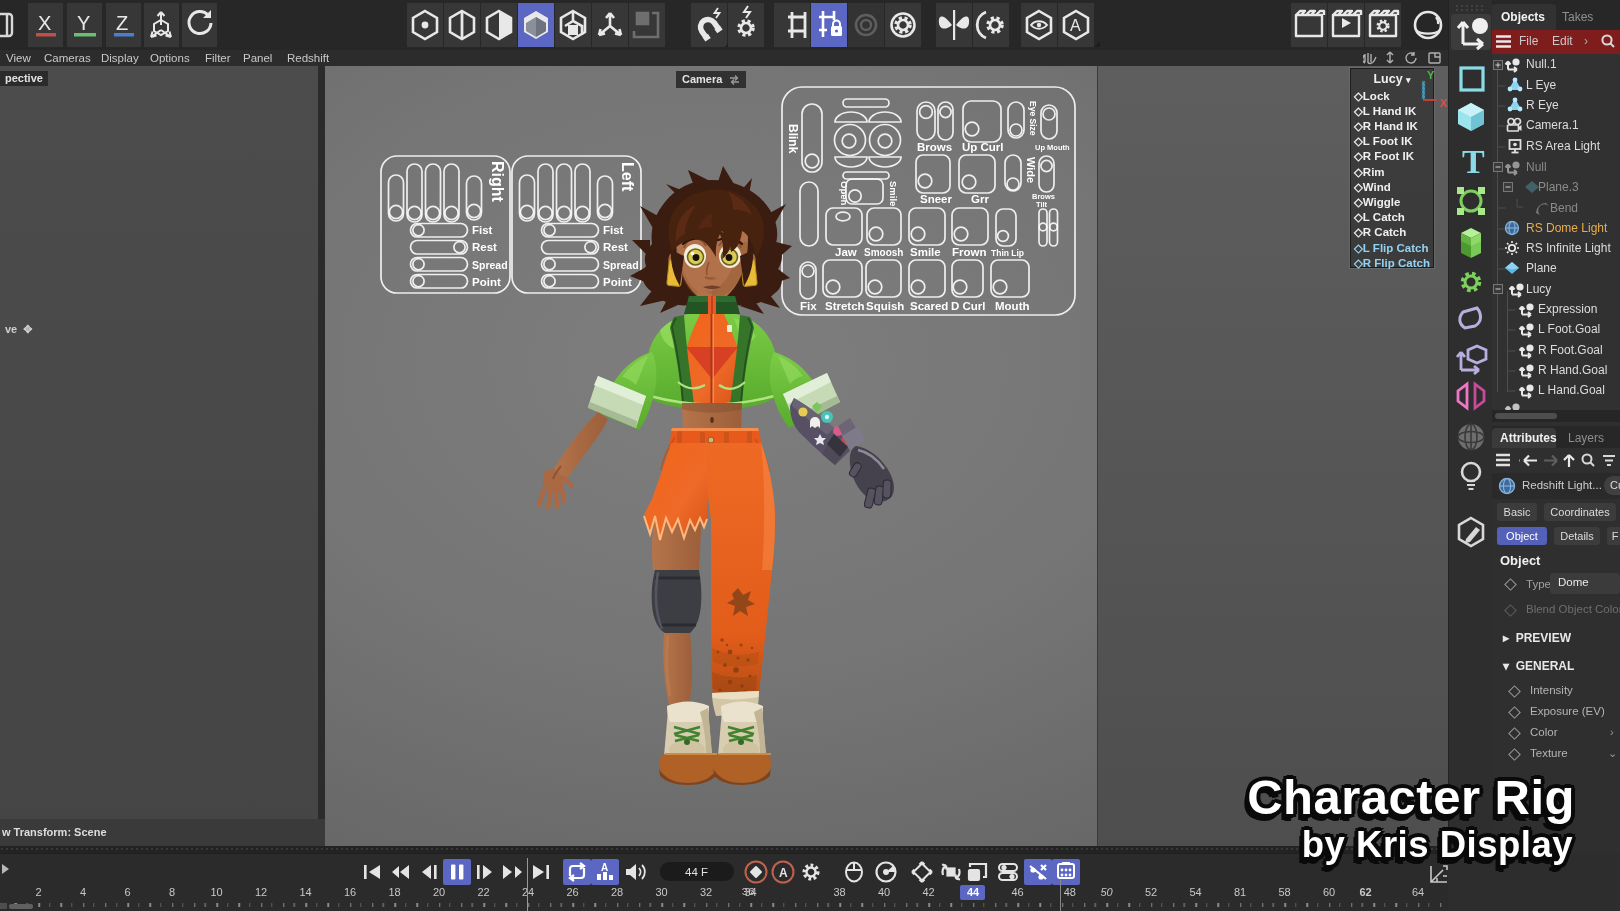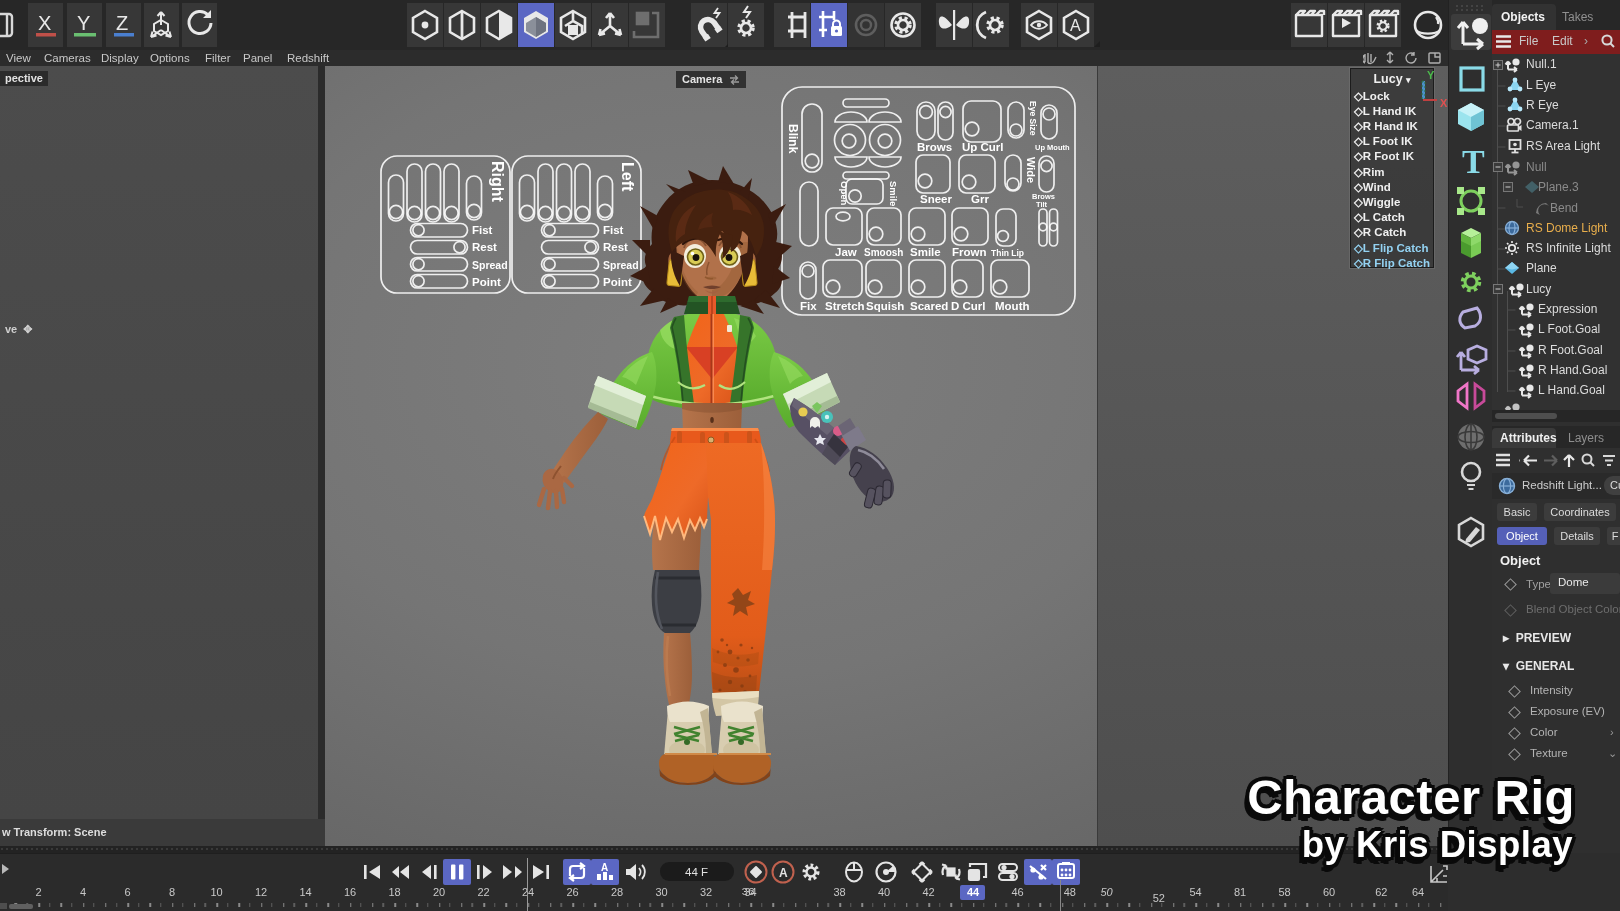--- a/index.html
+++ b/index.html
@@ -1054,26 +1054,26 @@
     <div class="abs" style="left:692.0px;top:1px;width:28px;text-align:center;color:#c8c8c8;font-weight:normal;">32</div>
     <div class="abs" style="left:736.5px;top:1px;width:28px;text-align:center;color:#c8c8c8;font-weight:normal;">34</div>
     <div class="abs" style="left:734px;top:1px;width:28px;text-align:center;color:#c8c8c8;font-weight:normal;font-family:Liberation Mono, monospace;">36</div>
     <div class="abs" style="left:825.5px;top:1px;width:28px;text-align:center;color:#c8c8c8;font-weight:normal;">38</div>
     <div class="abs" style="left:870.0px;top:1px;width:28px;text-align:center;color:#c8c8c8;font-weight:normal;">40</div>
     <div class="abs" style="left:914.5px;top:1px;width:28px;text-align:center;color:#c8c8c8;font-weight:normal;">42</div>
     <div class="abs" style="left:959.0px;top:1px;width:28px;text-align:center;color:#ffffff;font-weight:bold;">44</div>
     <div class="abs" style="left:1003.5px;top:1px;width:28px;text-align:center;color:#c8c8c8;font-weight:normal;">46</div>
     <div class="abs" style="left:1048.0px;top:1px;width:28px;text-align:right;color:#c8c8c8;font-weight:normal;">48</div>
     <div class="abs" style="left:1092.5px;top:1px;width:28px;text-align:center;color:#c8c8c8;font-weight:normal;font-style:italic;">50</div>
-    <div class="abs" style="left:1137.0px;top:7px;width:28px;text-align:right;color:#c8c8c8;font-weight:normal;">52</div>
+    <div class="abs" style="left:1137.0px;top:1px;width:28px;text-align:center;color:#c8c8c8;font-weight:normal;">52</div>
     <div class="abs" style="left:1181.5px;top:1px;width:28px;text-align:center;color:#c8c8c8;font-weight:normal;">54</div>
     <div class="abs" style="left:1226.0px;top:1px;width:28px;text-align:center;color:#c8c8c8;font-weight:normal;">81</div>
     <div class="abs" style="left:1270.5px;top:1px;width:28px;text-align:center;color:#c8c8c8;font-weight:normal;">58</div>
     <div class="abs" style="left:1315.0px;top:1px;width:28px;text-align:center;color:#c8c8c8;font-weight:normal;">60</div>
-    <div class="abs" style="left:1359.5px;top:1px;width:28px;text-align:right;color:#c8c8c8;font-weight:normal;">62</div>
+    <div class="abs" style="left:1359.5px;top:1px;width:28px;text-align:left;color:#c8c8c8;font-weight:bold;">62</div>
     <div class="abs" style="left:1404.0px;top:1px;width:28px;text-align:center;color:#c8c8c8;font-weight:normal;">64</div>
     <div class="abs" style="left:0;top:18px;width:7px;height:6px;background:#4e4e4e;"></div>
     <div class="abs" style="left:9px;top:19px;width:24px;height:5px;background:#606060;border-radius:2px;"></div>
   </div>
   <div class="abs" style="left:527px;top:858px;width:1px;height:53px;background:#999999;"></div>
   <div class="abs" style="left:1060px;top:880px;width:1px;height:31px;background:#888888;"></div>
   <div id="brcorner" class="abs">
     <svg class="abs" style="left:-21px;top:9px" width="24" height="24">
         <path d="M4,4 v16 h16 M4,20 l12,-12 M16,4 h4 v4 M10,20 v-4 M20,14 h-4" stroke="#c8c8c8" stroke-width="1.6" fill="none"></path>
       </svg>

